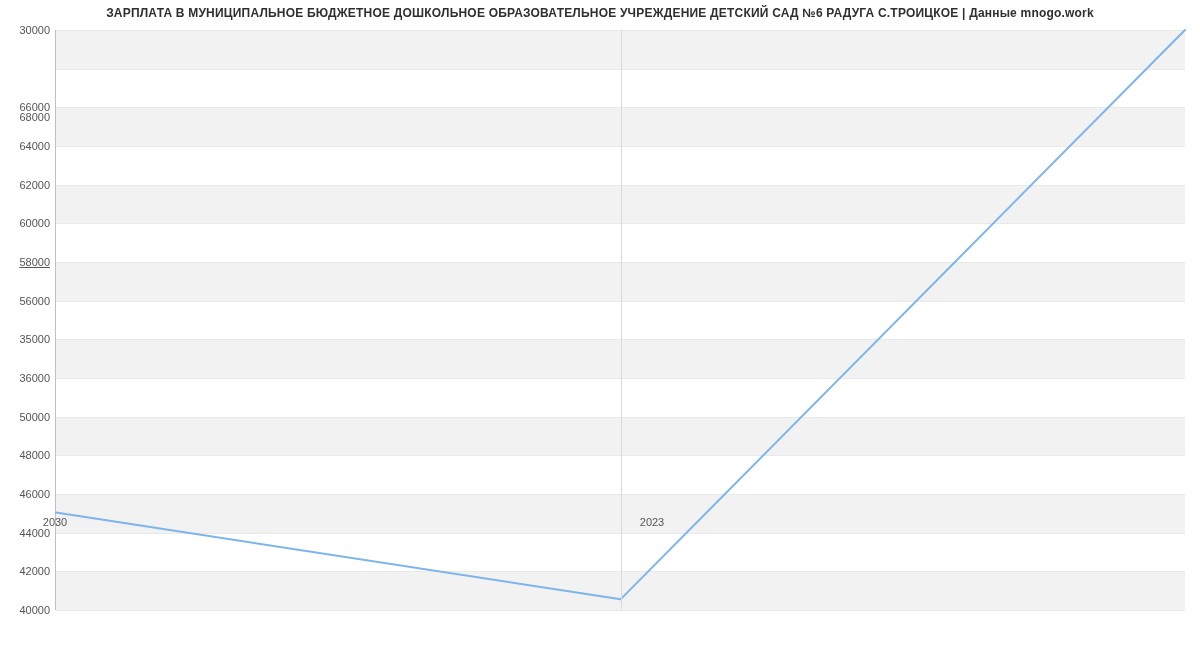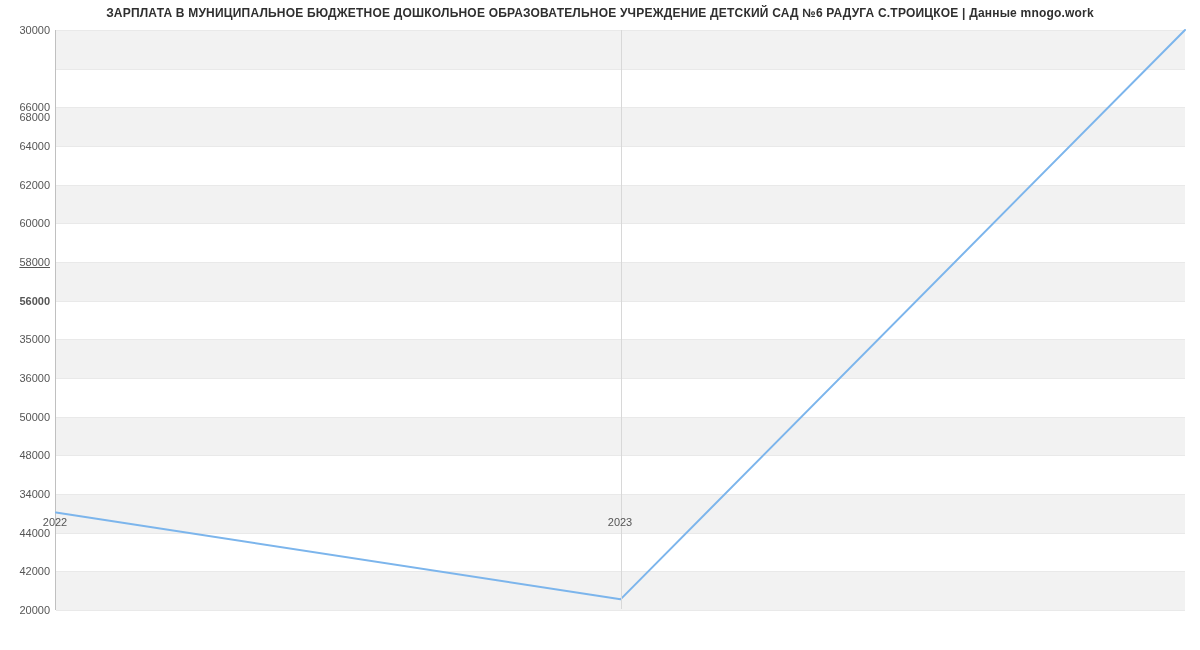--- a/index.html
+++ b/index.html
@@ -121,32 +121,32 @@
       <div class="h-grid" style="top: 502.667px;"></div>
       <div class="h-band" style="top: 541.333px; height: 38.6667px;"></div>
       <div class="h-grid" style="top: 541.333px;"></div>
       <div class="h-grid" style="top: 580px;"></div>
     <svg class="line-layer" id="line-layer" viewBox="0 0 1130 580" preserveAspectRatio="none">
       <polyline id="series-polyline" class="series-line" points="0,483.33333333333337 565,570.3333333333334 1130,0"></polyline>
     </svg>
   <div class="v-grid" style="left: 565px;"></div>
     </div>
 
-<div class="y-tick-label" style="top: 610px;">20000</div>
+<div class="y-tick-label" style="top: 610px;">40000</div>
     <div class="y-tick-label" style="top: 571.333px;">42000</div>
     <div class="y-tick-label" style="top: 532.667px;">44000</div>
-    <div class="y-tick-label" style="top: 494px;">34000</div>
+    <div class="y-tick-label" style="top: 494px;">46000</div>
     <div class="y-tick-label" style="top: 455.333px; text-align: right;">48000</div>
     <div class="y-tick-label" style="top: 416.667px;">50000</div>
     <div class="y-tick-label" style="top: 378px;">36000</div>
     <div class="y-tick-label" style="top: 339.333px;">35000</div>
-    <div class="y-tick-label" style="top: 300.667px; font-weight: bold;">56000</div>
+    <div class="y-tick-label" style="top: 300.667px;">56000</div>
     <div class="y-tick-label" style="top: 262px; text-decoration: underline;">58000</div>
     <div class="y-tick-label" style="top: 223.333px;">60000</div>
     <div class="y-tick-label" style="top: 184.667px;">62000</div>
     <div class="y-tick-label" style="top: 146px;">64000</div>
     <div class="y-tick-label" style="top: 107.333px;">66000</div>
     <div class="y-tick-label" style="top: 68.6667px; margin-top: 48px;">68000</div>
     <div class="y-tick-label" style="top: 30px;">30000</div>
-    <div class="x-tick-label" style="left: 55px;">2022</div>
-    <div class="x-tick-label" style="left: 620px;">2023</div>
+    <div class="x-tick-label" style="left: 55px;">2030</div>
+    <div class="x-tick-label" style="left: 652px;">2023</div>
     <div class="x-tick-label" style="left: 1244px;">2024</div>
   </div>
 
 </body></html>

